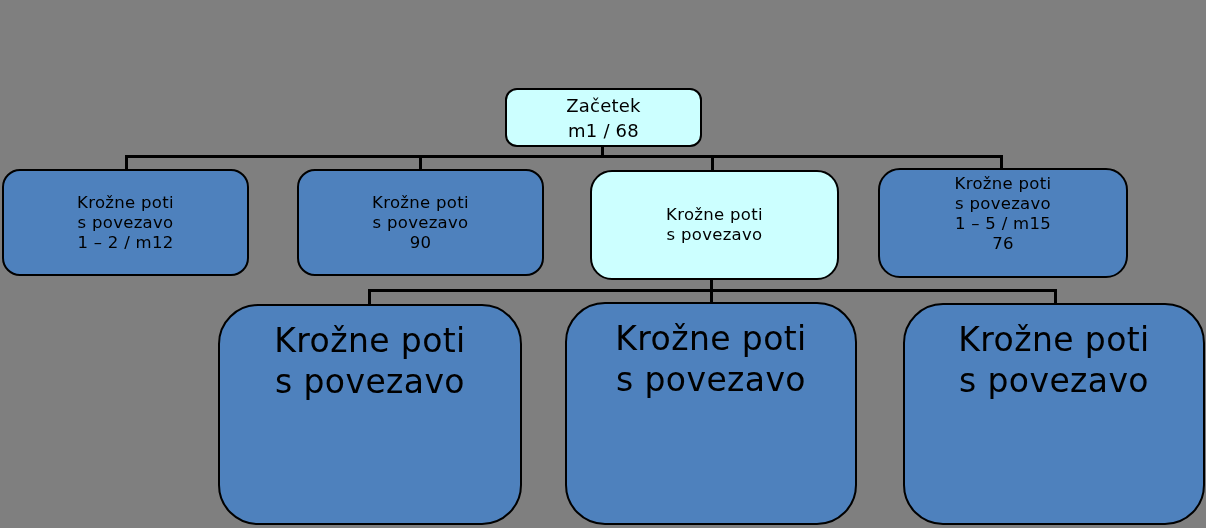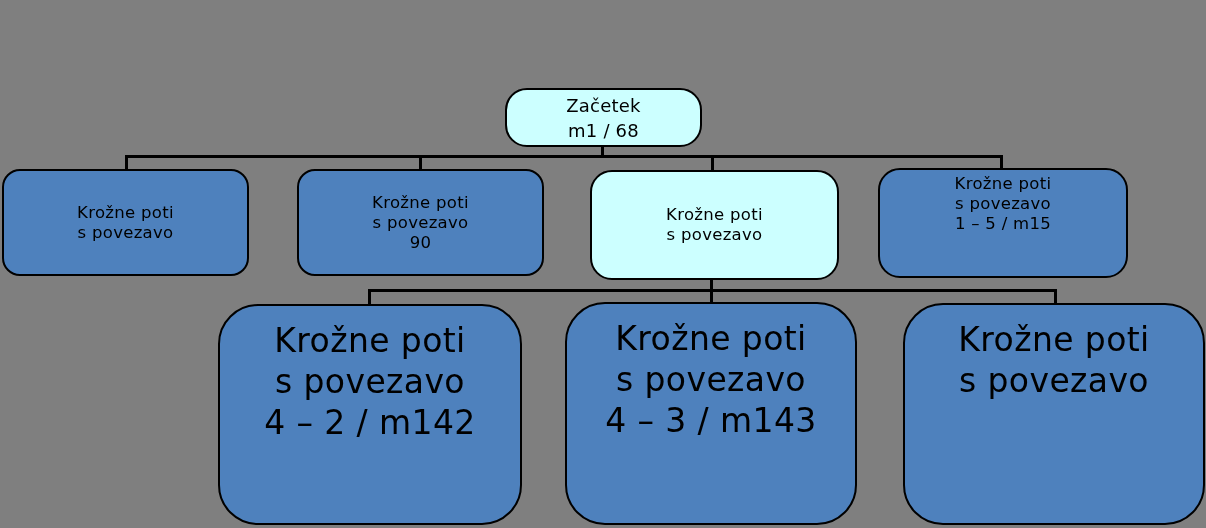--- a/index.html
+++ b/index.html
@@ -9,21 +9,21 @@
     background:#7f7f7f;
   }
   .conn{position:absolute;background:#000;}
   .node{
     position:absolute;box-sizing:border-box;
     border:2.5px solid #000;
     color:#000;text-align:center;
     display:flex;flex-direction:column;justify-content:center;
   }
   .node.blue{background:#4e81bd;}
-  .node.cyan{background:#ccffff;border-radius:22px;}
+  .node.cyan{background:#ccffff;}
   .node.top-align{justify-content:flex-start;}
   .node .ln{width:100%;}
   .root-node{font-size:18px;line-height:25px;border-radius:12px;letter-spacing:.2px;}
   .mid-node{font-size:16.5px;line-height:20px;border-radius:18px;letter-spacing:.3px;}
   .mid-node.big-radius{border-radius:22px;}
   .leaf-node{font-size:33px;line-height:41px;border-radius:40px;letter-spacing:.4px;padding-top:14px;}
 </style>
 </head>
 <body>
 
@@ -43,49 +43,49 @@
   <div class="conn" style="left:1054px;top:289px;width:3px;height:16px;"></div>
 
   <div class="node cyan root-node" style="left:505px;top:88px;width:197px;height:59px;">
     <div class="ln">Začetek</div>
     <div class="ln">m1 / 68</div>
   </div>
 
   <div class="node blue mid-node" style="left:2px;top:169px;width:247px;height:107px;">
     <div class="ln">Krožne poti</div>
     <div class="ln">s povezavo</div>
+    <div class="ln">1 – 2 / m12</div>
   </div>
 
   <div class="node blue mid-node" style="left:297px;top:169px;width:247px;height:107px;">
     <div class="ln">Krožne poti</div>
     <div class="ln">s povezavo</div>
     <div class="ln">90</div>
   </div>
 
   <div class="node cyan mid-node big-radius" style="left:590px;top:170px;width:249px;height:110px;">
     <div class="ln">Krožne poti</div>
     <div class="ln">s povezavo</div>
   </div>
 
   <div class="node blue mid-node big-radius top-align" style="left:878px;top:168px;width:250px;height:110px;padding-top:4px;">
     <div class="ln">Krožne poti</div>
     <div class="ln">s povezavo</div>
     <div class="ln">1 – 5 / m15</div>
+    <div class="ln">76</div>
   </div>
 
   <div class="node blue leaf-node top-align" style="left:218px;top:304px;width:304px;height:221px;">
     <div class="ln">Krožne poti</div>
     <div class="ln">s povezavo</div>
-    <div class="ln">4 – 2 / m142</div>
   </div>
 
   <div class="node blue leaf-node top-align" style="left:565px;top:302px;width:292px;height:223px;">
     <div class="ln">Krožne poti</div>
     <div class="ln">s povezavo</div>
-    <div class="ln">4 – 3 / m143</div>
   </div>
 
   <div class="node blue leaf-node top-align" style="left:903px;top:303px;width:302px;height:222px;">
     <div class="ln">Krožne poti</div>
     <div class="ln">s povezavo</div>
   </div>
 
 </div>
 
 </body></html>

